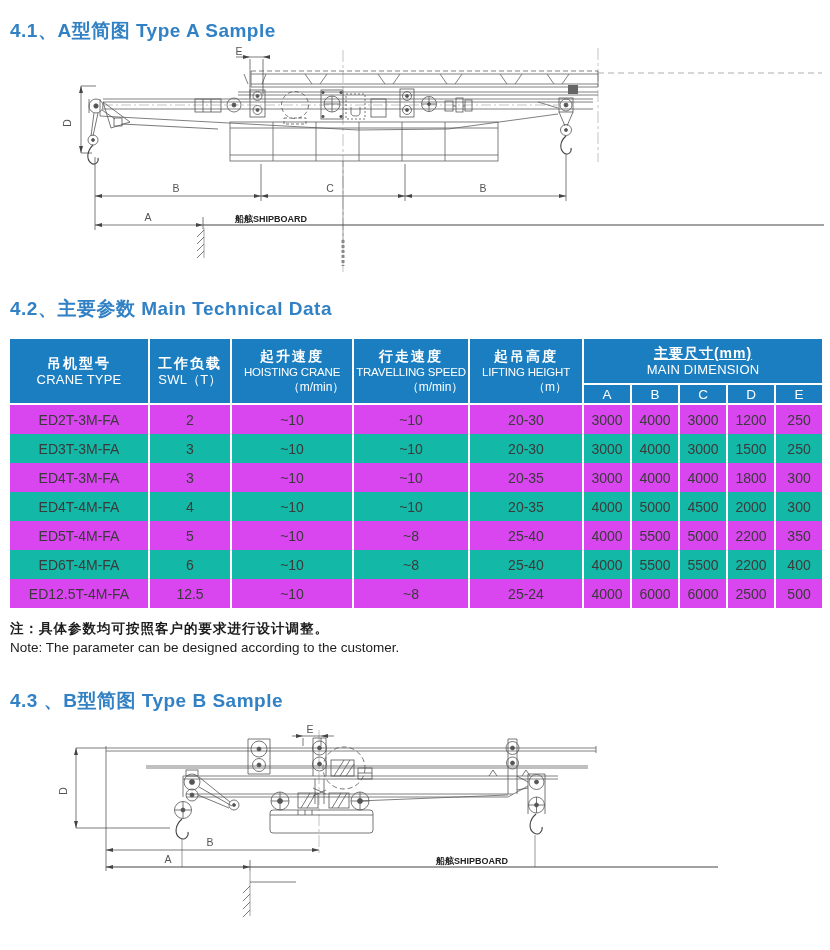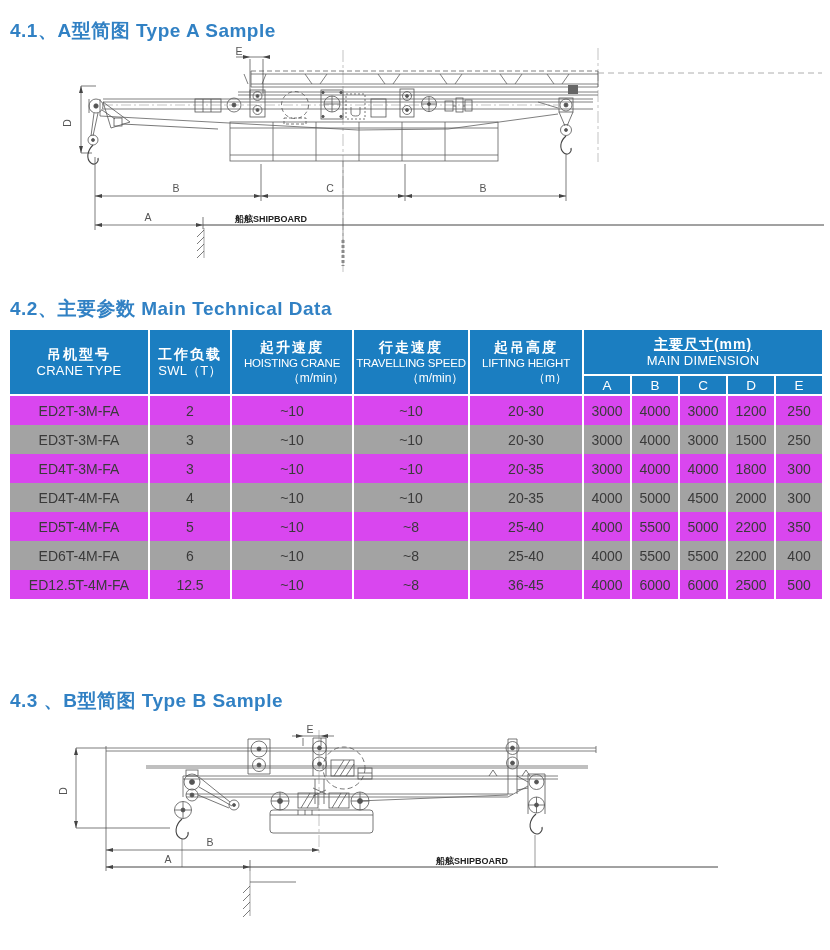--- a/index.html
+++ b/index.html
@@ -13,40 +13,40 @@
     font-size:19px;font-weight:bold;color:#3181c4;letter-spacing:.5px;
   }
   #title-41{top:18px;}
   #title-42{top:296px;}
   #title-43{top:688px;}
 
   #drawing-a{position:absolute;left:58px;top:44px;}
   #drawing-b{position:absolute;left:58px;top:724px;}
 
   #spec-table{
-    position:absolute;left:8px;top:328px;width:814px;
+    position:absolute;left:8px;top:337px;width:814px;
     border-collapse:collapse;table-layout:fixed;
     font-size:14px;color:#3a3a3a;
   }
   #spec-table th{
     background:#1b7ec1;color:#ffffff;font-weight:normal;
     border:2px solid #ffffff;padding:0;vertical-align:middle;text-align:center;
   }
   #spec-table thead tr:first-child th{height:44px;}
   #spec-table thead tr:nth-child(2) th{height:18px;font-size:13.5px;}
   .h-zh{font-size:14px;font-weight:bold;letter-spacing:2px;line-height:17px;}
   .h-en{font-size:13px;letter-spacing:.2px;line-height:15px;}
   .h-en.cond{font-size:11.5px;letter-spacing:-.2px;}
   .h-unit{font-size:12px;line-height:14px;margin-left:48px;}
   #spec-table td{
     height:29px;text-align:center;padding:0;
     border-left:2px solid #fff;border-right:2px solid #fff;
   }
   #spec-table tbody tr.alt{background:#d946ef;}
-  #spec-table tbody tr{background:#a3a3a3;}
+  #spec-table tbody tr{background:#14b8a6;}
 
   #notes{position:absolute;left:10px;top:619px;font-size:13.5px;color:#1c1c1c;line-height:19px;}
   #notes .note-zh{font-weight:bold;letter-spacing:1px;}
 
   svg text{font-family:"Liberation Sans","DejaVu Sans",sans-serif;}
   .dimtxt{font-size:10.5px;fill:#555;}
   .shiptxt{font-size:9px;font-weight:bold;fill:#222;}
 </style>
 </head>
 <body>
@@ -327,31 +327,33 @@
           <td>5500</td>
           <td>5500</td>
           <td>2200</td>
           <td>400</td>
         </tr>
         <tr class="alt">
           <td>ED12.5T-4M-FA</td>
           <td>12.5</td>
           <td>~10</td>
           <td>~8</td>
-          <td>36-45</td>
+          <td>25-24</td>
           <td>4000</td>
           <td>6000</td>
           <td>6000</td>
           <td>2500</td>
           <td>500</td>
         </tr>
       </tbody>
   </table>
 
   <div id="notes">
+    <div class="note-zh">注：具体参数均可按照客户的要求进行设计调整。</div>
+    <div class="note-en">Note: The parameter can be designed according to the customer.</div>
   </div>
 
   <h2 id="title-43" class="sec-title">4.3 、B型简图 Type B Sample</h2>
 
   <svg id="drawing-b" width="772" height="220" viewBox="0 0 772 220">
     <g stroke="#5f5f5f" stroke-width="0.8" fill="none">
       <g stroke="#9a9a9a" stroke-width="0.6" stroke-dasharray="12 3 3 3">
         <path d="M261 6 V132"></path>
       </g>
 

